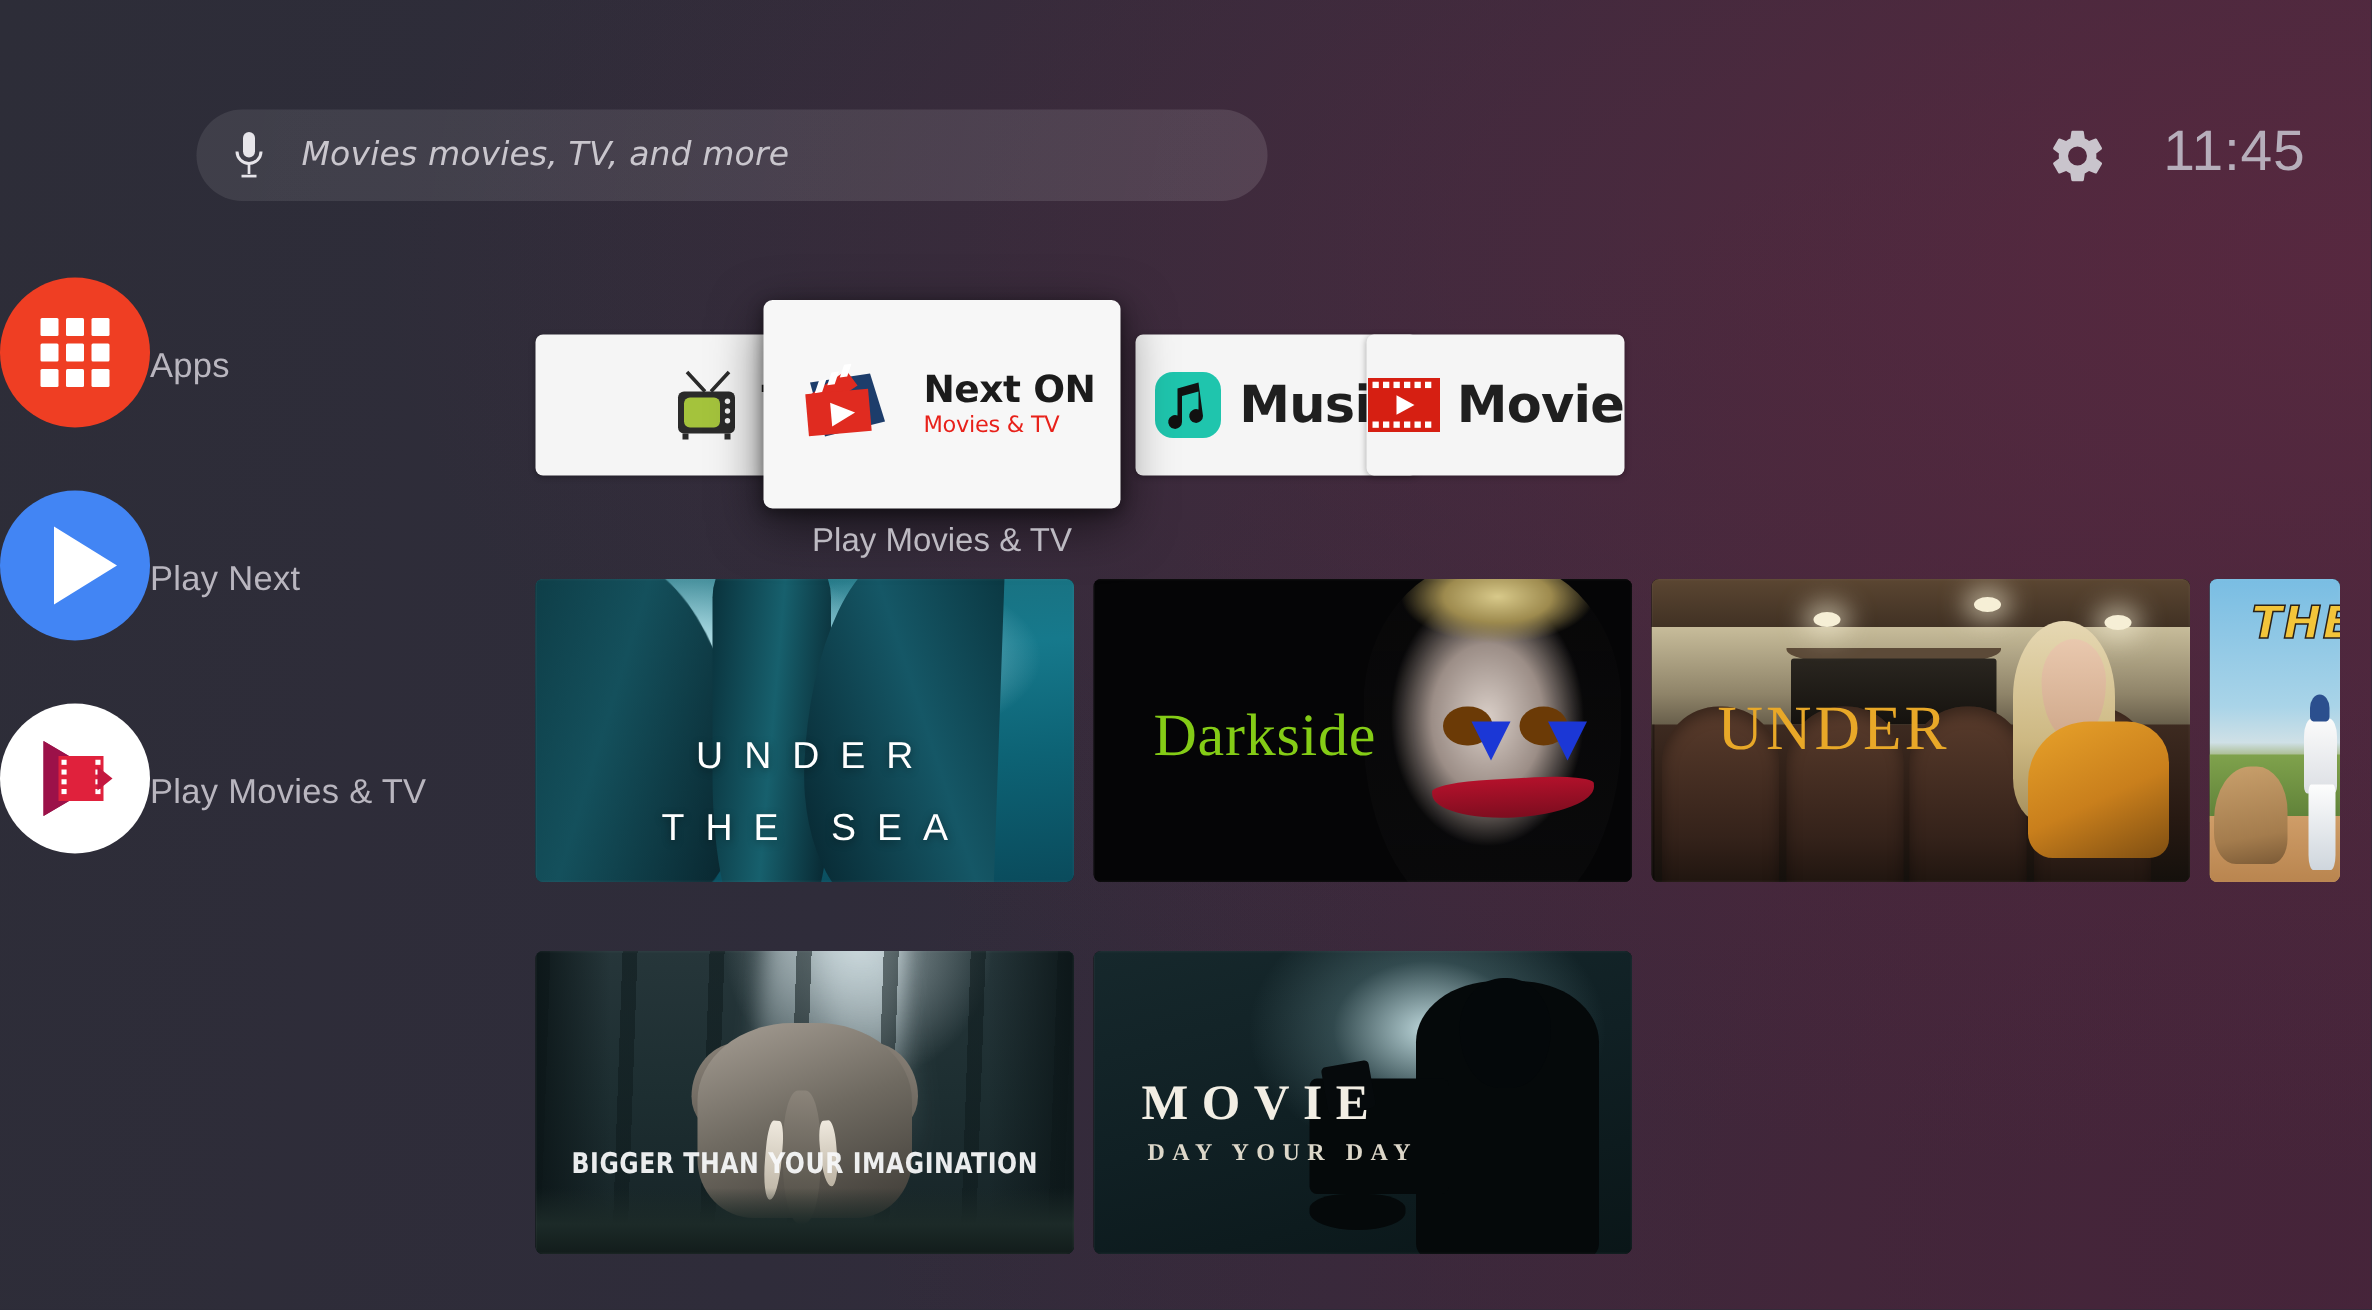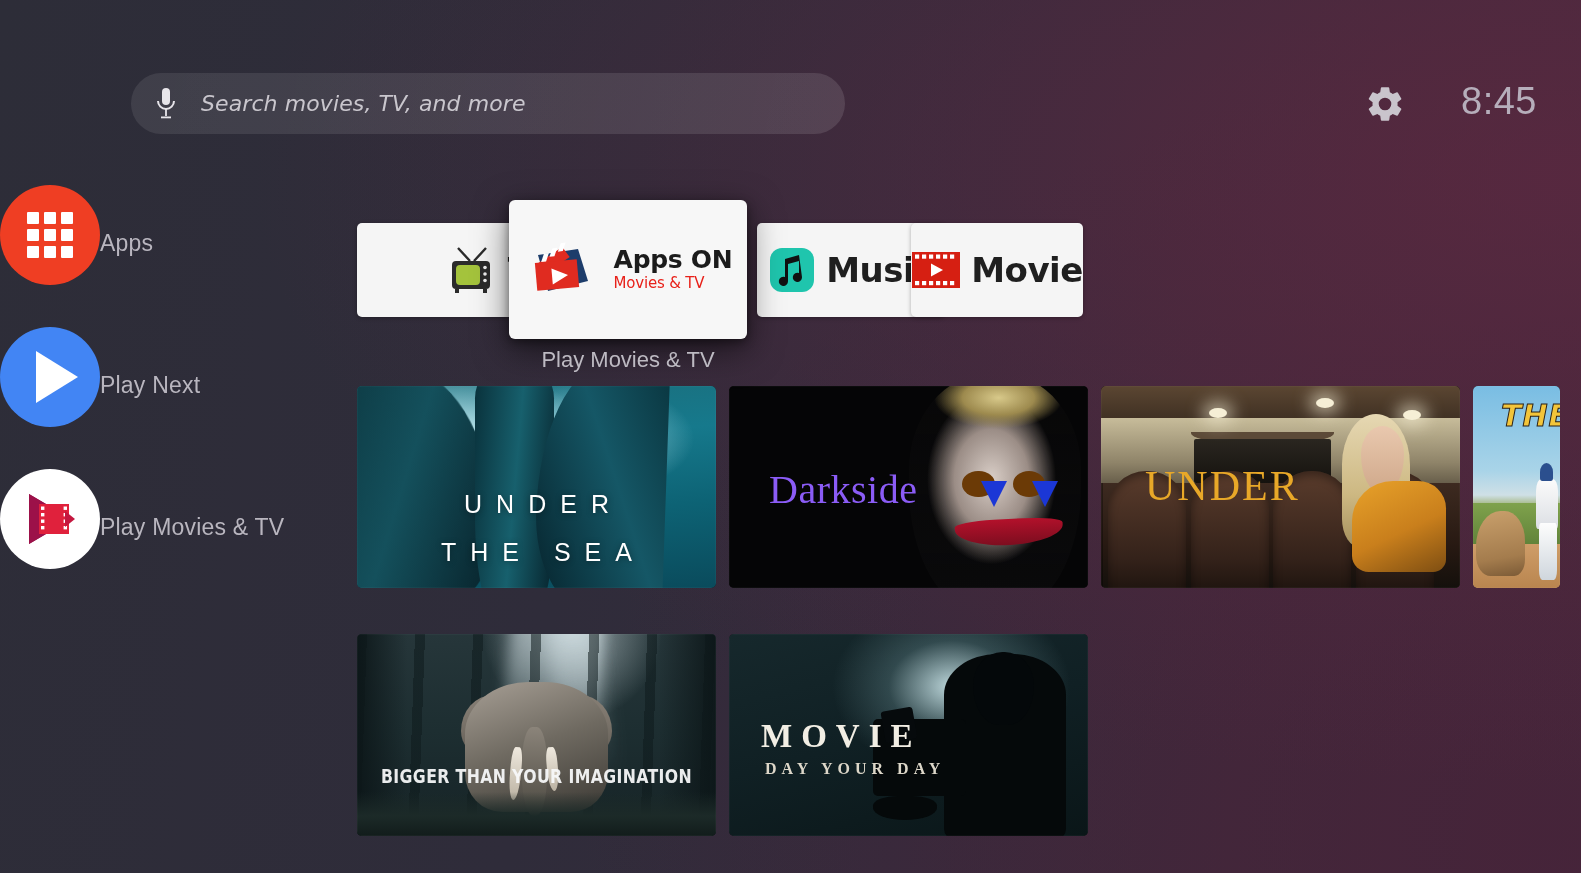--- a/index.html
+++ b/index.html
@@ -302,21 +302,21 @@
   .dark-tear.l { right: 22.5%; top: 47%; }
   .dark-tear.r { right: 8.5%; top: 47%; }
   .dark-mouth {
     position:absolute; right: 7%; top: 66%; width: 30%; height: 13%;
     background: linear-gradient(180deg,#b3112b 0%, #7d0d1f 100%);
     border-radius: 40% 40% 55% 55% / 25% 25% 75% 75%;
     transform: rotate(-3deg);
   }
   .dark-title {
     left: 40px; top: 80px;
-    color: #8b5cf6; font-size: 40px;
+    color: #84cc16; font-size: 40px;
     font-family: "Liberation Serif", serif;
     letter-spacing: 0.5px;
   }
 
   
   .cin-bg { background: linear-gradient(180deg, #1a1512 0%, #241c17 45%, #2b2019 100%); }
   .cin-ceil {
     position:absolute; left:0; right:0; top:0; height:20%;
     background: linear-gradient(180deg, #5b4632 0%, #3a2c20 100%);
   }
@@ -531,28 +531,28 @@
 
   <div id="topbar">
 
     <div id="search-bar">
       <svg id="mic-icon" viewBox="0 0 22 34">
         <rect x="7" y="1" width="8" height="17" rx="4" fill="#e7e5ea"></rect>
         <path d="M3 14 a8 8 0 0 0 16 0" fill="none" stroke="#e7e5ea" stroke-width="2"></path>
         <rect x="10.1" y="22" width="1.8" height="7" fill="#e7e5ea"></rect>
         <rect x="6" y="29.5" width="10" height="1.8" fill="#e7e5ea"></rect>
       </svg>
-      <span id="search-placeholder">Search movies, TV, and more</span>
+      <span id="search-placeholder">Movies movies, TV, and more</span>
     </div>
 
     <svg id="gear-icon" viewBox="0 0 24 24">
       <path fill="#c9c4cc" d="M19.14 12.94a7.6 7.6 0 0 0 .05-.94 7.6 7.6 0 0 0-.05-.94l2.03-1.58a.49.49 0 0 0 .12-.61l-1.92-3.32a.48.48 0 0 0-.58-.22l-2.39.96a7.03 7.03 0 0 0-1.62-.94l-.36-2.54a.47.47 0 0 0-.47-.4h-3.84a.47.47 0 0 0-.47.4l-.36 2.54c-.59.24-1.13.56-1.62.94l-2.39-.96a.48.48 0 0 0-.58.22L2.77 8.87a.48.48 0 0 0 .12.61l2.03 1.58a7.6 7.6 0 0 0 0 1.88l-2.03 1.58a.49.49 0 0 0-.12.61l1.92 3.32c.12.21.37.29.58.22l2.39-.96c.5.38 1.03.7 1.62.94l.36 2.54c.04.23.24.4.47.4h3.84c.23 0 .43-.17.47-.4l.36-2.54c.59-.24 1.12-.56 1.62-.94l2.39.96c.22.08.46 0 .58-.22l1.92-3.32a.49.49 0 0 0-.12-.61l-2.03-1.58zM12 15.6A3.6 3.6 0 1 1 12 8.4a3.6 3.6 0 0 1 0 7.2z"></path>
     </svg>
 
-    <div id="clock">8:45</div>
+    <div id="clock">11:45</div>
   </div>
 
   <div id="sidebar">
 
     <div class="side-item">
       <div class="side-circle" style="background:#ef3e23;">
         <div class="apps-grid">
           <i></i>
             <i></i>
             <i></i>
@@ -658,21 +658,21 @@
           <path d="M13 28 L40 15 L46 26 L19 39 Z" fill="#e02b20" transform="rotate(-8 32 27)"></path>
           <g fill="#ffffff" transform="rotate(-8 32 27)">
             <polygon points="17,27 21,19 26,19 22,27"></polygon>
             <polygon points="26,23 30,15 35,15 31,23"></polygon>
             <polygon points="35,19 39,11 44,11 40,19"></polygon>
           </g>
           <rect x="12" y="28" width="42" height="28" fill="#e02b20" transform="rotate(-5 33 42)"></rect>
           <path d="M28 35 L44 43 L28 51 Z" fill="#ffffff" transform="rotate(-5 33 42)"></path>
         </svg>
         <div id="playon-text">
-          <span id="playon-name">Apps ON</span>
+          <span id="playon-name">Next ON</span>
           <span id="playon-sub">Movies &amp; TV</span>
         </div>
       </div>
     </div>
 
     <div id="focus-label">Play Movies &amp; TV</div>
   </div>
 
   <div class="content-row" id="row-1">
 

